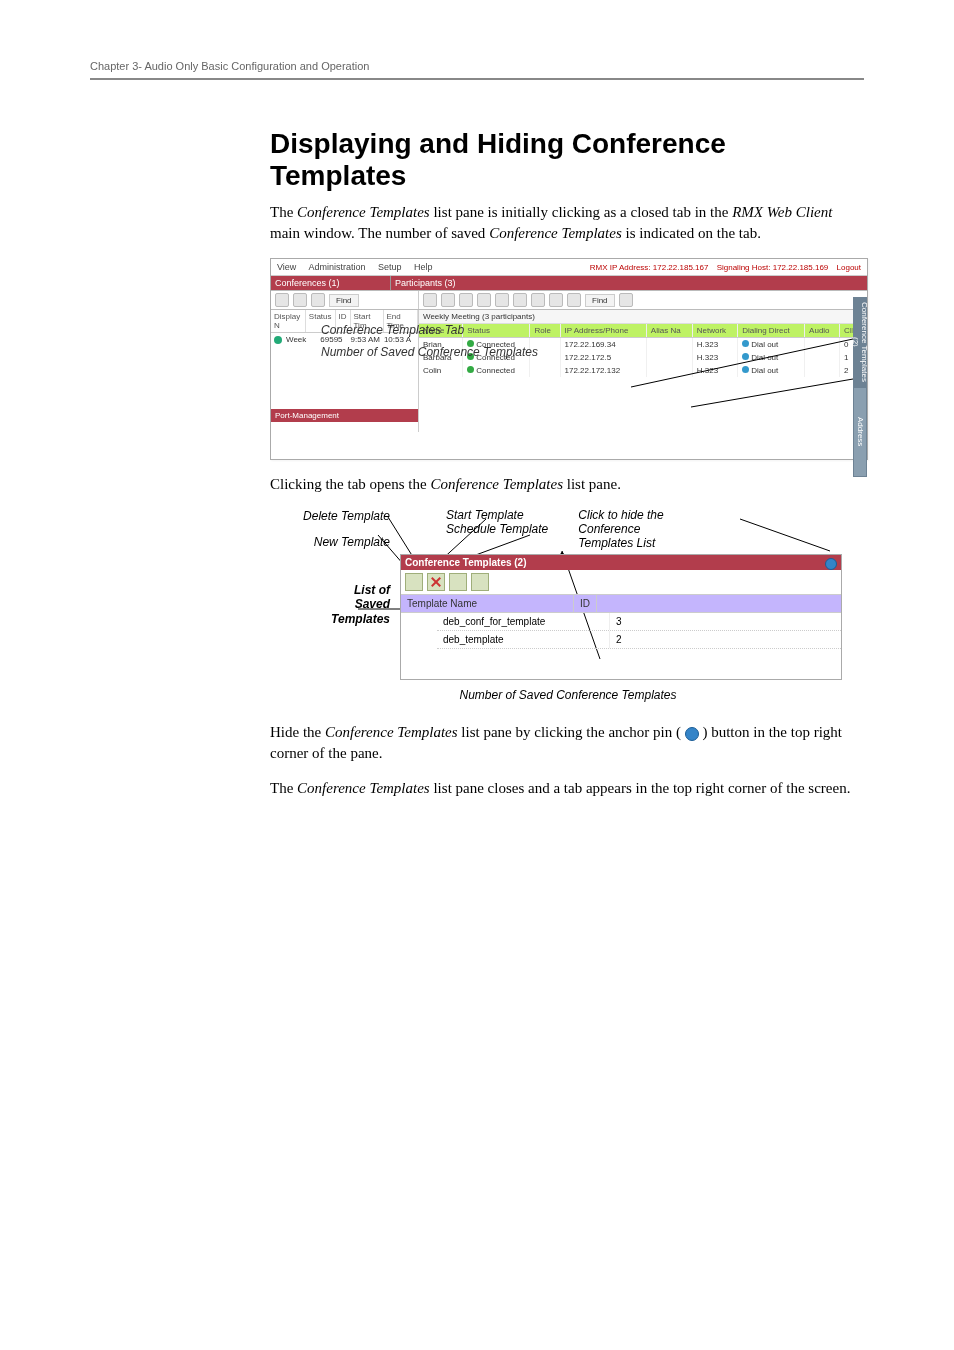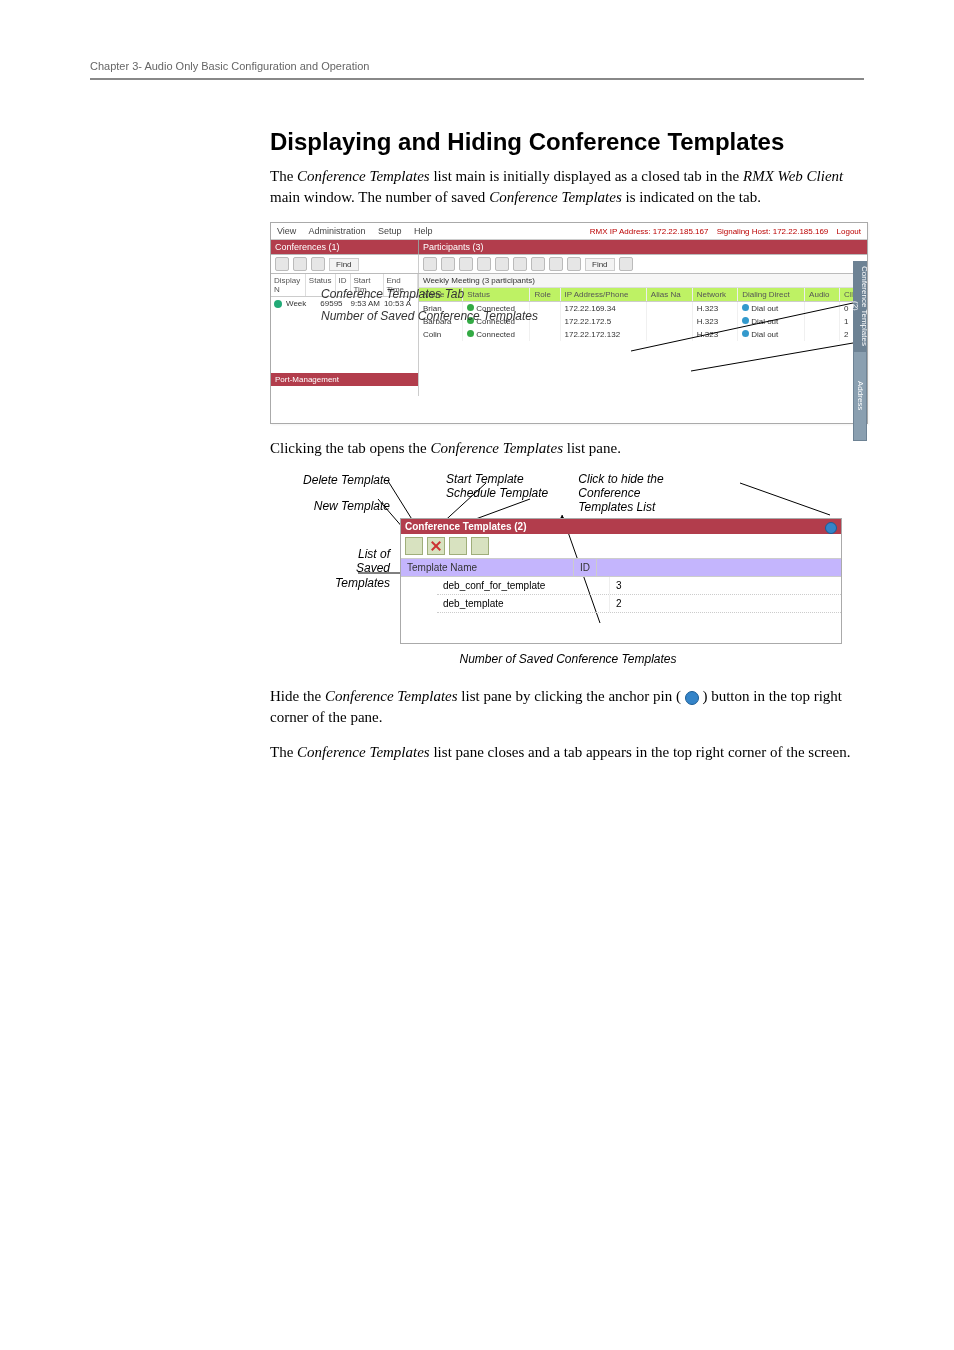--- a/index.html
+++ b/index.html
@@ -24,21 +24,21 @@
     border: none;
     border-top: 2px solid #888;
     margin: 0 0 48px 0;
   }
   .content {
     margin-left: 180px;
   }
   .section-title {
     font-family: Arial, Helvetica, sans-serif;
     font-weight: bold;
-    font-size: 24px;
+    font-size: 28px;
     margin: 0 0 10px 0;
   }
   .body-text {
     font-size: 15px;
     line-height: 1.4;
     margin: 0 0 14px 0;
   }
   .body-text .italic { font-style: italic; }
 
   
@@ -59,21 +59,21 @@
     display: flex;
     justify-content: space-between;
     align-items: center;
     border-bottom: 1px solid #ccc;
   }
   .shot1-menuleft span { margin-right: 10px; color:#444;}
   .shot1-menuright { font-size: 8px; color: #b00; }
   .shot1-menuright .seg { margin-left: 6px; }
   .shot1-topstrip { display:flex; border-bottom:1px solid #bbb;}
   .shot1-conf-head {
-    width: 148px;
+    width: 120px;
     background: #b23d4c;
     color: #fff;
     font-size: 9px;
     padding: 2px 4px;
     box-sizing: border-box;
     border-right:1px solid #999;
   }
   .shot1-part-head {
     flex:1;
     background: #b23d4c;
@@ -147,21 +147,21 @@
     margin-top: 6px;
     margin-bottom: 6px;
     width: 596px;
   }
   .shot2-leftlabels {
     font-style: italic; font-size: 12px; color:#000;
     text-align: right;
     display:flex; flex-direction:column; gap:12px;
     width: 120px;
   }
-  .shot2-leftlabels .group { margin-top: 22px; line-height: 1.2;}
+  .shot2-leftlabels .group { margin-top: 22px; line-height: 1.2; font-weight: bold;}
   .shot2-middle {
     position: relative;
     flex: 1;
   }
   .shot2-toprow {
     display:flex; gap:30px; font-style:italic; font-size:12px;
     margin-left:46px; margin-bottom:4px;
   }
   .shot2-toprow .col { line-height: 1.15;}
   .shot2-panel {
@@ -229,21 +229,21 @@
 <div class="page">
   <div class="chapter-header">Chapter 3- Audio Only Basic Configuration and Operation</div>
   <hr class="divider">
 
   <div class="content">
     <h2 class="section-title">Displaying and Hiding Conference Templates</h2>
 
     <p class="body-text">
       <span>The </span>
       <span class="italic">Conference Templates</span>
-      <span> list main is initially displayed as a closed tab in the </span>
+      <span> list pane is initially clicking as a closed tab in the </span>
       <span class="italic">RMX Web Client</span>
       <span> main window. The number of saved </span>
       <span class="italic">Conference Templates</span>
       <span> is indicated on the tab.</span>
     </p>
 
     <div class="shot1">
       <div class="shot1-menubar">
         <div class="shot1-menuleft">
           <span>View</span>

